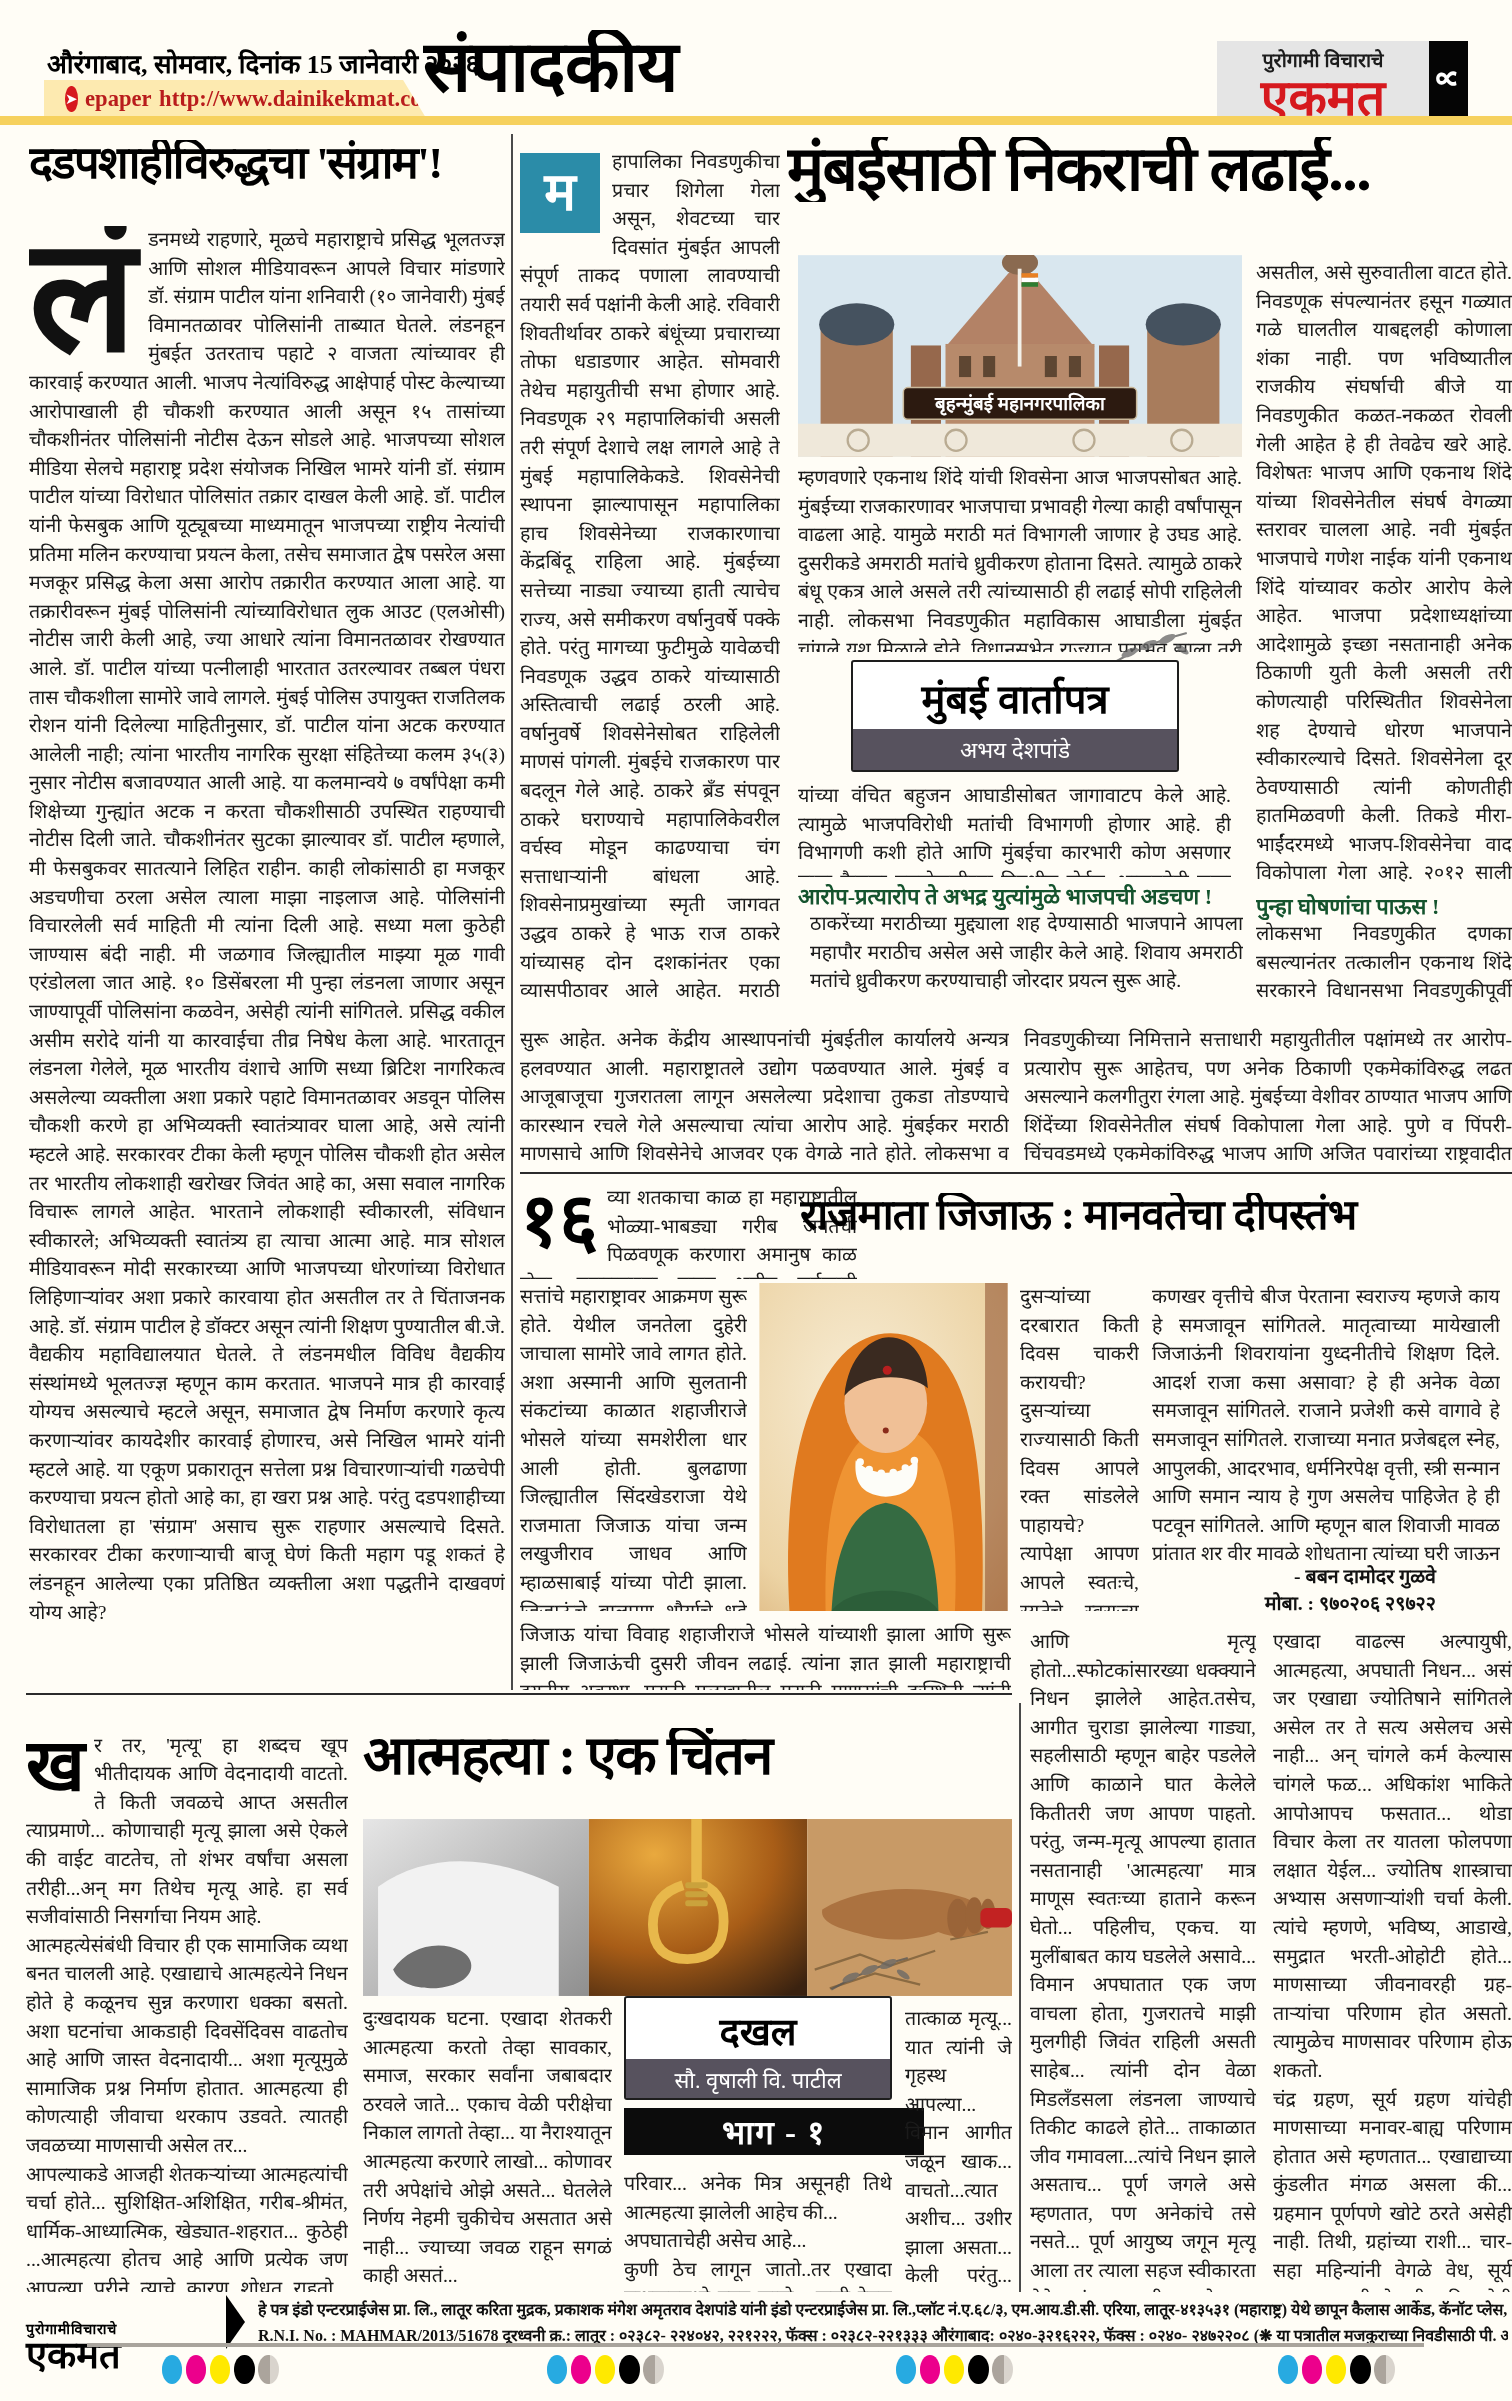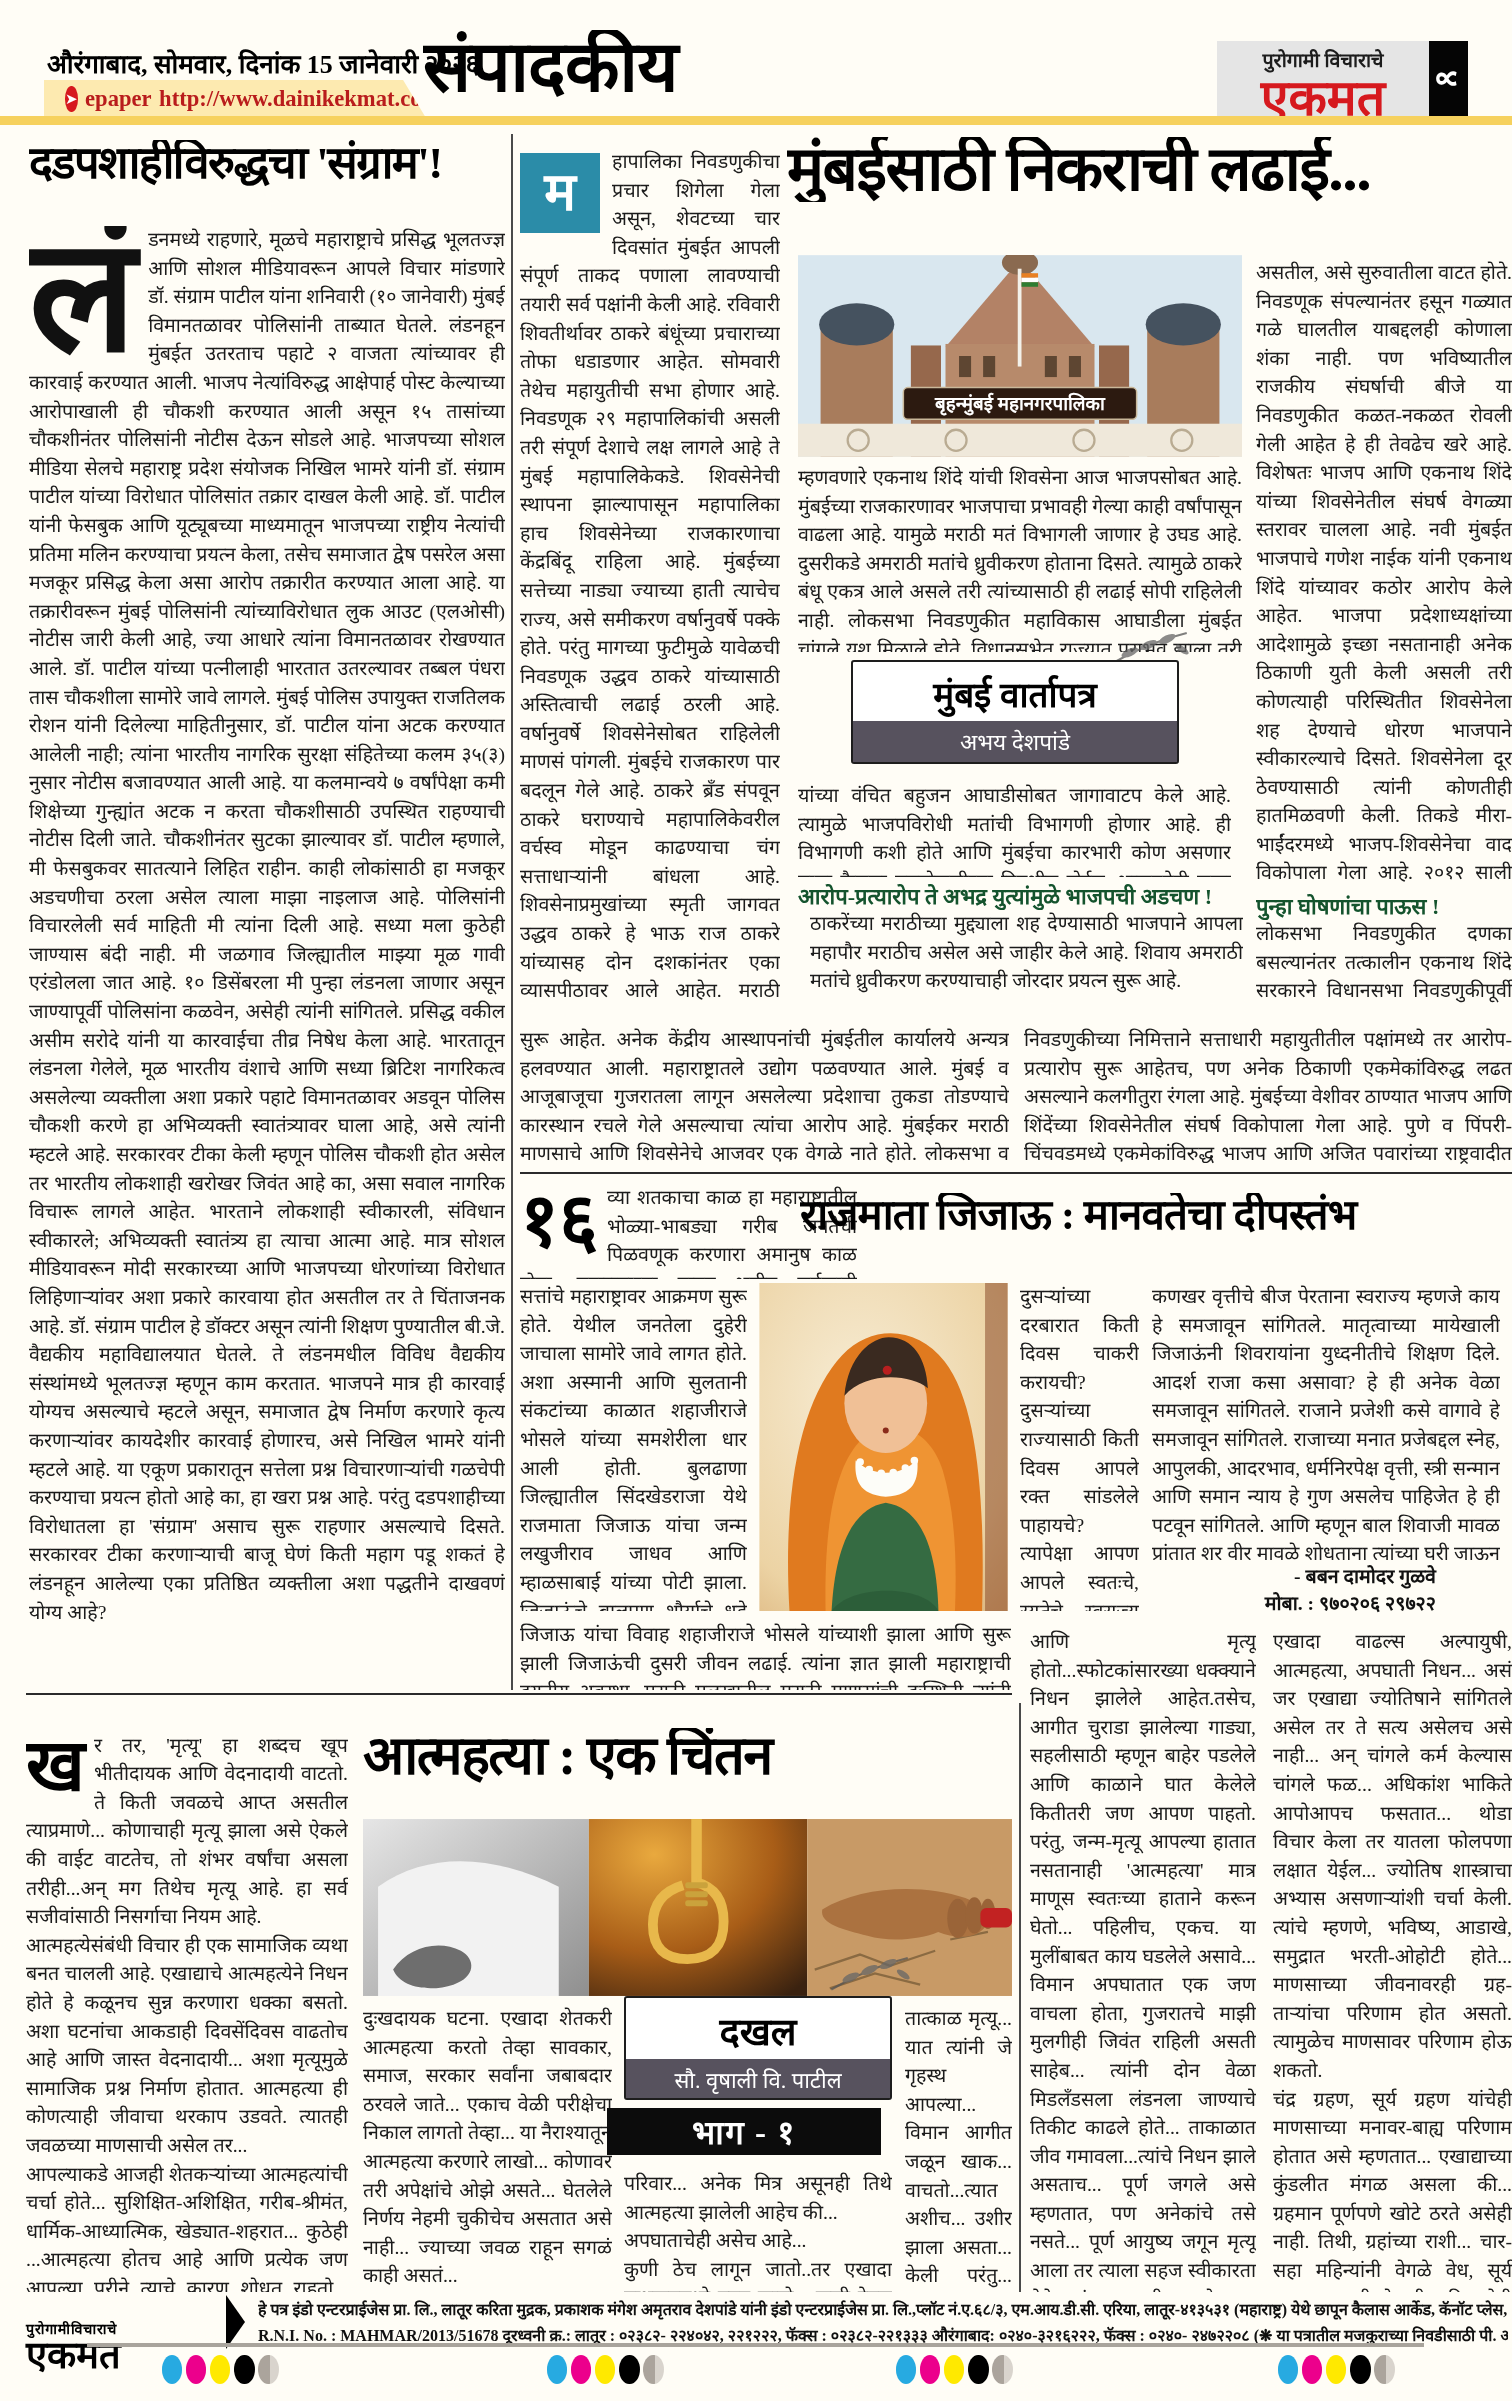--- a/index.html
+++ b/index.html
@@ -118,21 +118,21 @@
   <div class="col" style="left:798px;top:464px;width:444px;height:188px;">म्हणवणारे एकनाथ शिंदे यांची शिवसेना आज भाजपसोबत आहे. मुंबईच्या राजकारणावर भाजपाचा प्रभावही गेल्या काही वर्षांपासून वाढला आहे. यामुळे मराठी मतं विभागली जाणार हे उघड आहे. दुसरीकडे अमराठी मतांचे ध्रुवीकरण होताना दिसते. त्यामुळे ठाकरे बंधू एकत्र आले असले तरी त्यांच्यासाठी ही लढाई सोपी राहिलेली नाही. लोकसभा निवडणुकीत महाविकास आघाडीला मुंबईत चांगले यश मिळाले होते. विधानसभेत राज्यात पराभव झाला तरी मुंबईत आघाडीची स्थिती तुलनेत बरी होती. परंतु उद्धव ठाकरे यांनी मनसेला सोबत घेतल्याने काँग्रेसने स्वतंत्र लढण्याचा निर्णय घेतला. त्यांनी प्रकाश आंबेडकर</div>
 
   <svg class="branch" style="left:1107px;top:627px;" width="83" height="42" viewBox="0 0 110 56">
     <path d="M4 50 Q55 20 106 8" stroke="#555" stroke-width="3" fill="none"></path>
     <ellipse cx="30" cy="34" rx="12" ry="5" fill="#666" transform="rotate(-25 30 34)"></ellipse>
     <ellipse cx="55" cy="24" rx="12" ry="5" fill="#666" transform="rotate(-25 55 24)"></ellipse>
     <ellipse cx="80" cy="16" rx="12" ry="5" fill="#666" transform="rotate(-25 80 16)"></ellipse>
     <ellipse cx="100" cy="30" rx="10" ry="4" fill="#666" transform="rotate(35 100 30)"></ellipse>
   </svg>
   <div class="infobox" style="left:851px;top:660px;width:324px;">
-    <div class="ib-title" style="font-size:35px;padding:7.5px 0 4.5px 0;">मुंबई वार्तापत्र</div>
+    <div class="ib-title" style="font-size:40px;padding:7.5px 0 4.5px 0;">मुंबई वार्तापत्र</div>
     <div class="graybar" style="height:41px;font-size:22.6px;">अभय देशपांडे</div>
   </div>
 
   <div class="col" style="left:798px;top:782px;width:433px;height:95px;">यांच्या वंचित बहुजन आघाडीसोबत जागावाटप केले आहे. त्यामुळे भाजपविरोधी मतांची विभागणी होणार आहे. ही विभागणी कशी होते आणि मुंबईचा कारभारी कोण असणार याचा फैसला मतमोजणीच्या दिवशीच होईल. भाजपनेही सुद्धा यावेळी मुंबईत मोठ्या ताकदीने निवडणूक लढवली आहे.</div>
   <div class="subhead" style="left:798px;top:880px;width:433px;">आरोप-प्रत्यारोप ते अभद्र युत्यांमुळे भाजपची अडचण !</div>
   <div class="col" style="left:810px;top:910px;width:433px;height:96px;">ठाकरेंच्या मराठीच्या मुद्द्याला शह देण्यासाठी भाजपाने आपला महापौर मराठीच असेल असे जाहीर केले आहे. शिवाय अमराठी मतांचे ध्रुवीकरण करण्याचाही जोरदार प्रयत्न सुरू आहे.</div>
 
   <div class="col" style="left:1256px;top:259px;width:256px;height:628px;">असतील, असे सुरुवातीला वाटत होते. निवडणूक संपल्यानंतर हसून गळ्यात गळे घालतील याबद्दलही कोणाला शंका नाही. पण भविष्यातील राजकीय संघर्षाची बीजे या निवडणुकीत कळत-नकळत रोवली गेली आहेत हे ही तेवढेच खरे आहे. विशेषतः भाजप आणि एकनाथ शिंदे यांच्या शिवसेनेतील संघर्ष वेगळ्या स्तरावर चालला आहे. नवी मुंबईत भाजपाचे गणेश नाईक यांनी एकनाथ शिंदे यांच्यावर कठोर आरोप केले आहेत. भाजपा प्रदेशाध्यक्षांच्या आदेशामुळे इच्छा नसतानाही अनेक ठिकाणी युती केली असली तरी कोणत्याही परिस्थितीत शिवसेनेला शह देण्याचे धोरण भाजपाने स्वीकारल्याचे दिसते. शिवसेनेला दूर ठेवण्यासाठी त्यांनी कोणतीही हातमिळवणी केली. तिकडे मीरा-भाईंदरमध्ये भाजप-शिवसेनेचा वाद विकोपाला गेला आहे. २०१२ साली ठाणे जिल्ह्यात एकत्र असलेल्या युतीला आता एकमेकांना सत्तेपासून दूर ठेवायचे आहे. नगराध्यक्षपदाच्या निवडणुकीत आपला उमेदवार जिंकलेला असतानाही अंबरनाथमध्ये काँग्रेससोबत आणि अकोटमध्ये थेट एमआयएमसोबत युती करून भाजपाने स्वतःच अंगाला टीकेचा चिखल लावून घेतला. यावरून टीका झाल्यानंतर मुख्यमंत्री देवेंद्र फडणवीस यांनी या अभद्र युत्या तोडण्याचे आदेश दिले. काँग्रेसने त्या नगरसेवकांना पक्षातून काढून टाकल्यावर लगेच त्या सर्वांना पक्षात प्रवेशही देण्यात आला. काही दिवसांनी एमआयएमचे नगरसेवकही भाजपात आले तर आश्चर्य वाटायला नको.</div>
   <div class="subhead" style="left:1256px;top:890px;width:256px;">पुन्हा घोषणांचा पाऊस !</div>
   <div class="col" style="left:1256px;top:920px;width:256px;height:86px;">लोकसभा निवडणुकीत दणका बसल्यानंतर तत्कालीन एकनाथ शिंदे सरकारने विधानसभा निवडणुकीपूर्वी लोकप्रिय घोषणांचा पाऊस पाडला होता. लाडकी बहीण योजना त्याच काळात जाहीर झाली होती.</div>
@@ -247,21 +247,21 @@
     <path d="M4 50 Q55 20 106 8" stroke="#555" stroke-width="3" fill="none"></path>
     <ellipse cx="30" cy="34" rx="12" ry="5" fill="#666" transform="rotate(-25 30 34)"></ellipse>
     <ellipse cx="55" cy="24" rx="12" ry="5" fill="#666" transform="rotate(-25 55 24)"></ellipse>
     <ellipse cx="80" cy="16" rx="12" ry="5" fill="#666" transform="rotate(-25 80 16)"></ellipse>
     <ellipse cx="100" cy="30" rx="10" ry="4" fill="#666" transform="rotate(35 100 30)"></ellipse>
   </svg>
   <div class="infobox" style="left:624px;top:1996px;width:264px;">
     <div class="ib-title" style="font-size:38px;padding:6px 0 3px 0;">दखल</div>
     <div class="graybar" style="height:39px;font-size:22px;">सौ. वृषाली वि. पाटील</div>
   </div>
-  <div class="blackbox" style="left:607px;top:2108px;width:274px;height:47px;">भाग - १</div>
+  <div class="blackbox" style="left:624px;top:2108px;width:300px;height:47px;">भाग - १</div>
 
   <div class="col prelines" style="left:624px;top:2170px;width:268px;height:122px;">परिवार... अनेक मित्र असूनही तिथे आत्महत्या झालेली आहेच की...
 अपघाताचेही असेच आहे...
 कुणी ठेच लागून जातो..तर एखादा बाथरूममध्ये पडून जातो... कुणी टेबल लागून जखमी होतो..पण एखादा यातूनही वाचतो...</div>
   <div class="col" style="left:905px;top:2005px;width:107px;height:288px;">तात्काळ मृत्यू... यात त्यांनी जे गृहस्थ आपल्या... विमान आगीत जळून खाक... वाचतो...त्यात अशीच... उशीर झाला असता... केली परंतु... तिला ते विमान... परमेश्वराचे... या गोष्टी... परंतु चमत्कार... केला तर ते... आपल्या... स्थान, तिथे... आहे... त्या...</div>
   <div class="col prelines" style="left:1030px;top:1628px;width:226px;height:664px;">आणि मृत्यू होतो...स्फोटकांसारख्या धक्क्याने निधन झालेले आहेत.तसेच, आगीत चुराडा झालेल्या गाड्या, सहलीसाठी म्हणून बाहेर पडलेले आणि काळाने घात केलेले कितीतरी जण आपण पाहतो. परंतु, जन्म-मृत्यू आपल्या हातात नसतानाही 'आत्महत्या' मात्र माणूस स्वतःच्या हाताने करून घेतो... पहिलीच, एकच. या मुलींबाबत काय घडलेले असावे... विमान अपघातात एक जण वाचला होता, गुजरातचे माझी मुलगीही जिवंत राहिली असती साहेब... त्यांनी दोन वेळा मिडलँडसला लंडनला जाण्याचे तिकीट काढले होते... ताकाळात जीव गमावला...त्यांचे निधन झाले असताच... पूर्ण जगले असे म्हणतात, पण अनेकांचे तसे नसते... पूर्ण आयुष्य जगून मृत्यू आला तर त्याला सहज स्वीकारता येते. परंतु अकाली मृत्यूचे दुःख पचवणे कठीण असते...
 अशीच दुसरी घटना, दोन मुली, तिथे दहा मिनिटे उशीर झाला म्हणून ट्रेन चुकली... पुढील पाच मिनिटांत ती ट्रेन कोसळल्याचे कळाले आणि परिवार वाचल्याचे...
 या याही आपल्याला पडणारे करायला वाच म्हणतात... परंतु चमत्कार घडले की...फक्त आश्चर्यचकित विचार करावा लागतो...
 आपल्याचं मूल जन्माला आलं की, जन्म वेळ, स्थान, तिथी, नक्षत्र पाहिले जाते, जन्म-वेळ... त्या कुंडलीमध्ये जर बाळाला जन्म वेळा व भविष्य त्याचे असेल तर ते... त्याचे भविष्यातच राहणार...</div>
   <div class="col prelines" style="left:1273px;top:1628px;width:239px;height:664px;">एखादा वाढल्स अल्पायुषी, आत्महत्या, अपघाती निधन... असं जर एखाद्या ज्योतिषाने सांगितले असेल तर ते सत्य असेलच असे नाही... अन् चांगले कर्म केल्यास चांगले फळ... अधिकांश भाकिते आपोआपच फसतात... थोडा विचार केला तर यातला फोलपणा लक्षात येईल... ज्योतिष शास्त्राचा अभ्यास असणाऱ्यांशी चर्चा केली. त्यांचे म्हणणे, भविष्य, आडाखे, समुद्रात भरती-ओहोटी होते... माणसाच्या जीवनावरही ग्रह-ताऱ्यांचा परिणाम होत असतो. त्यामुळेच माणसावर परिणाम होऊ शकतो.

